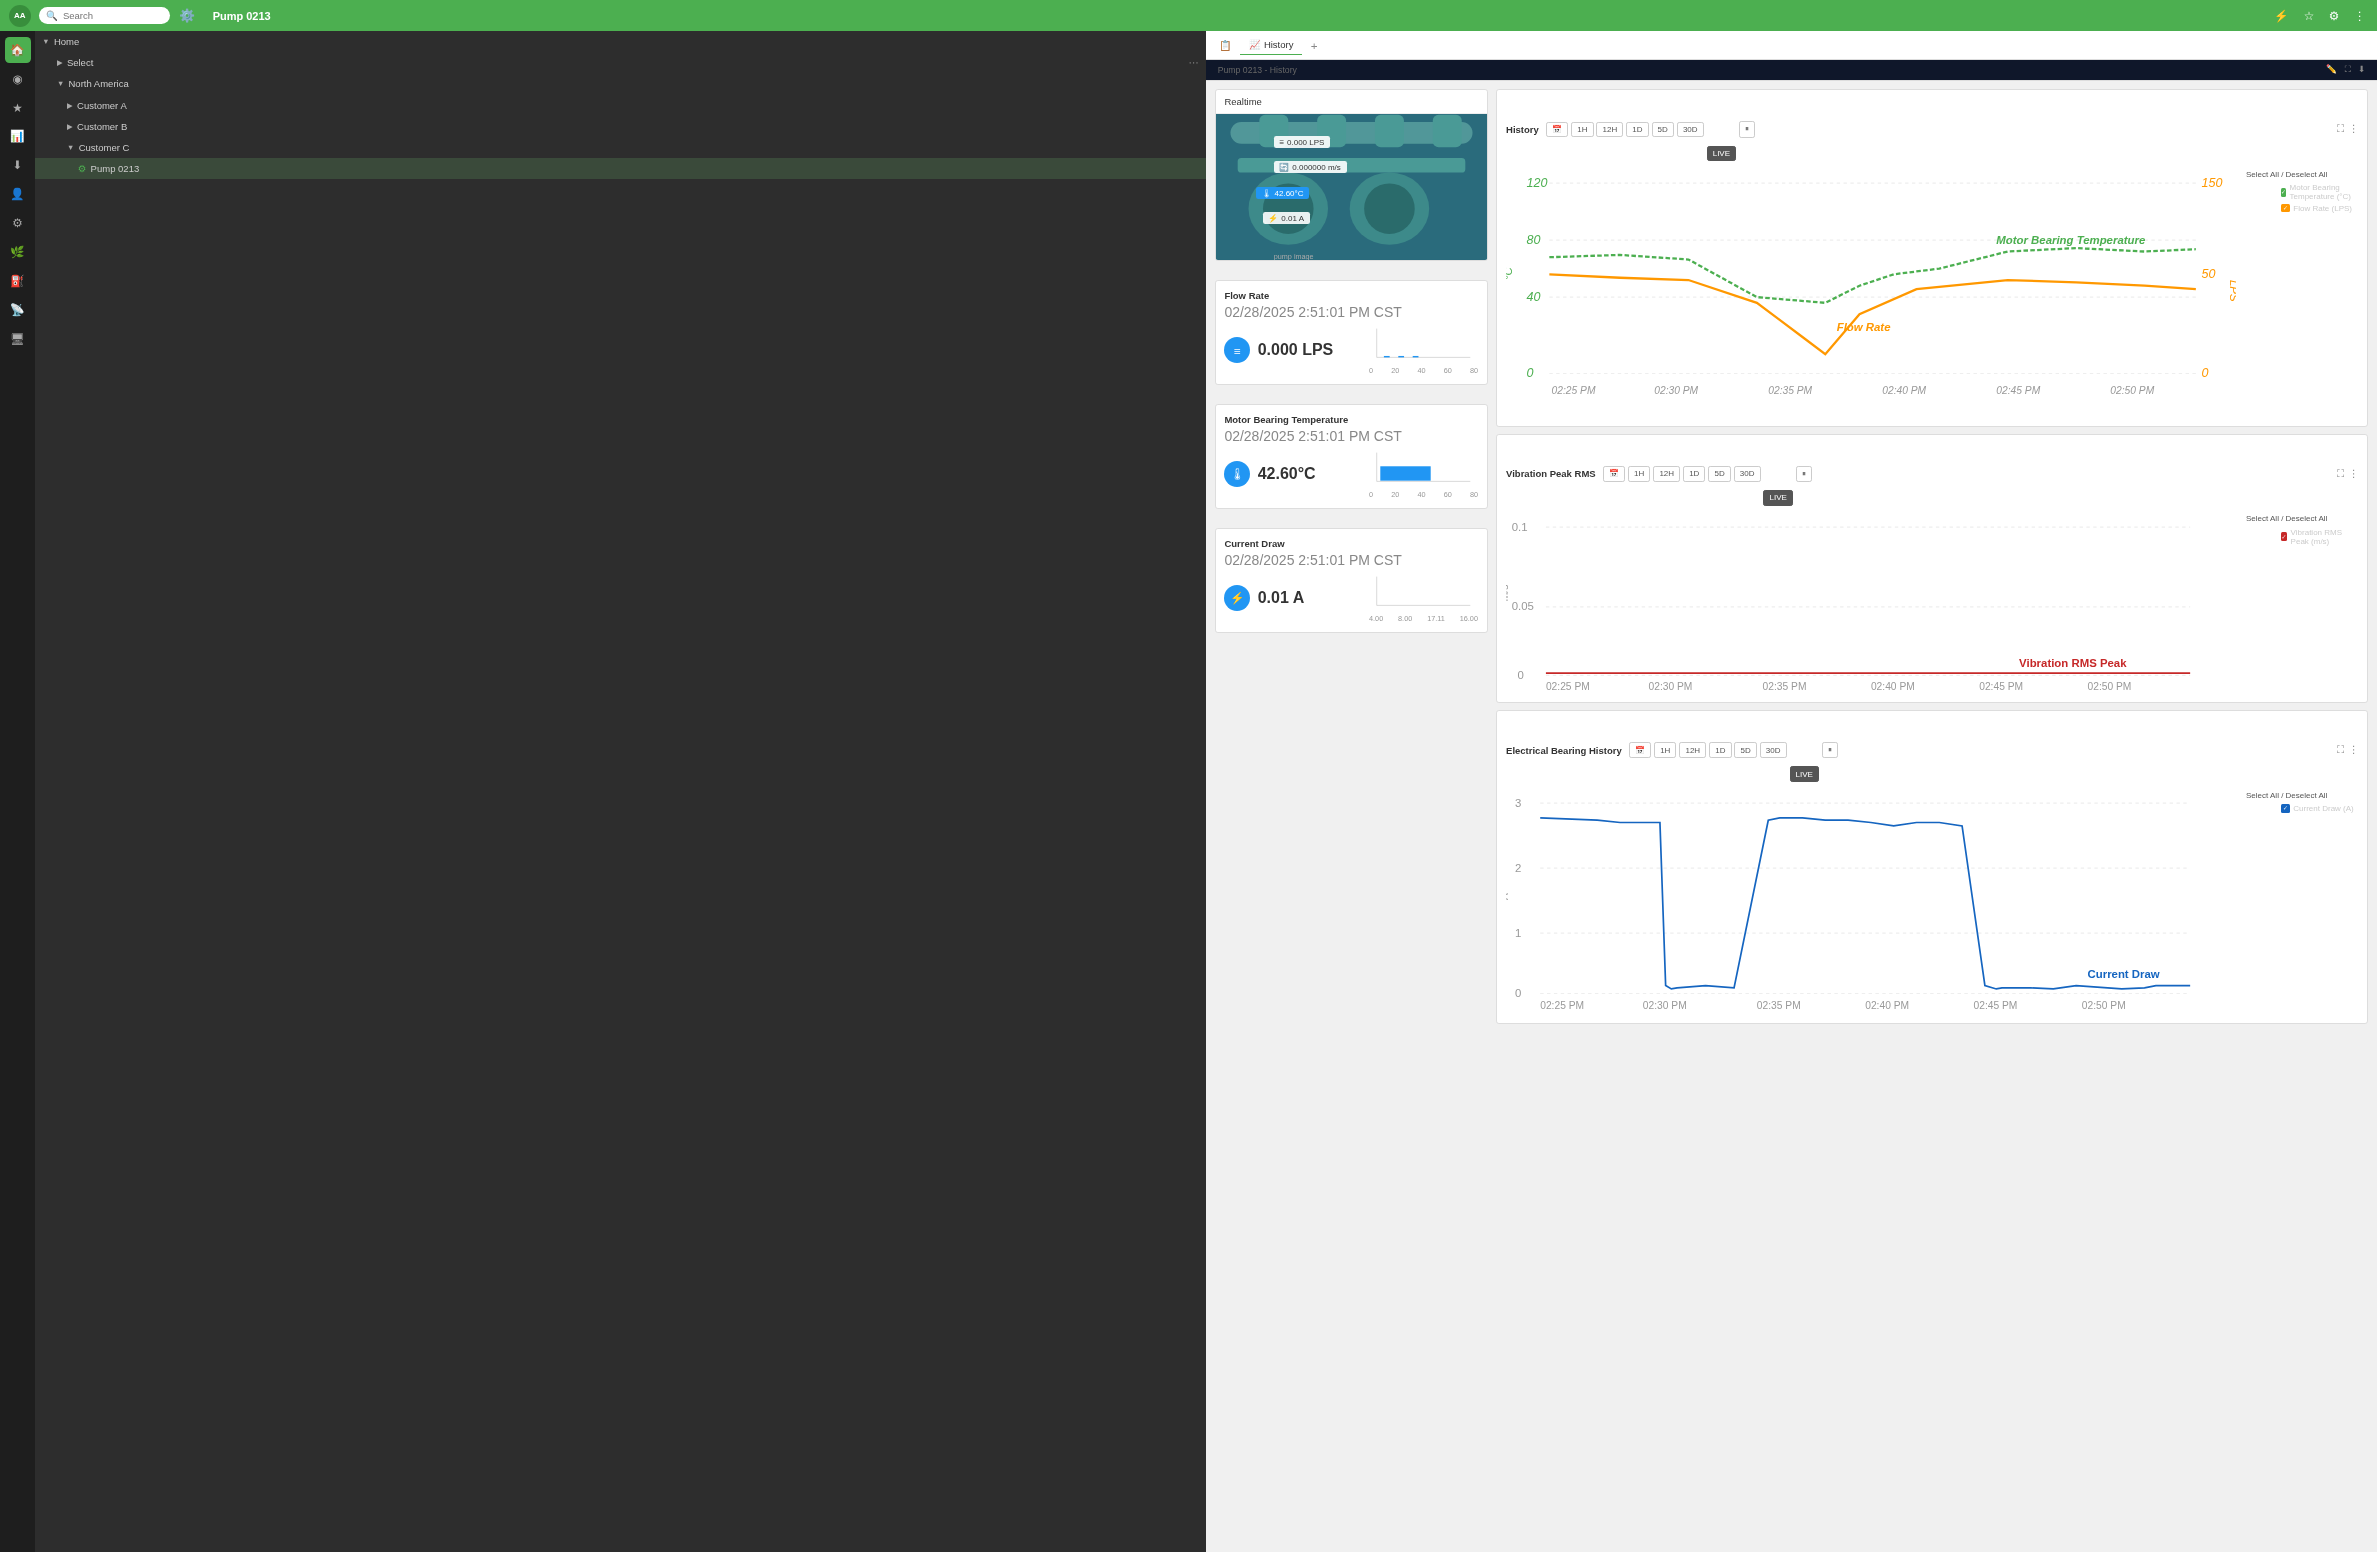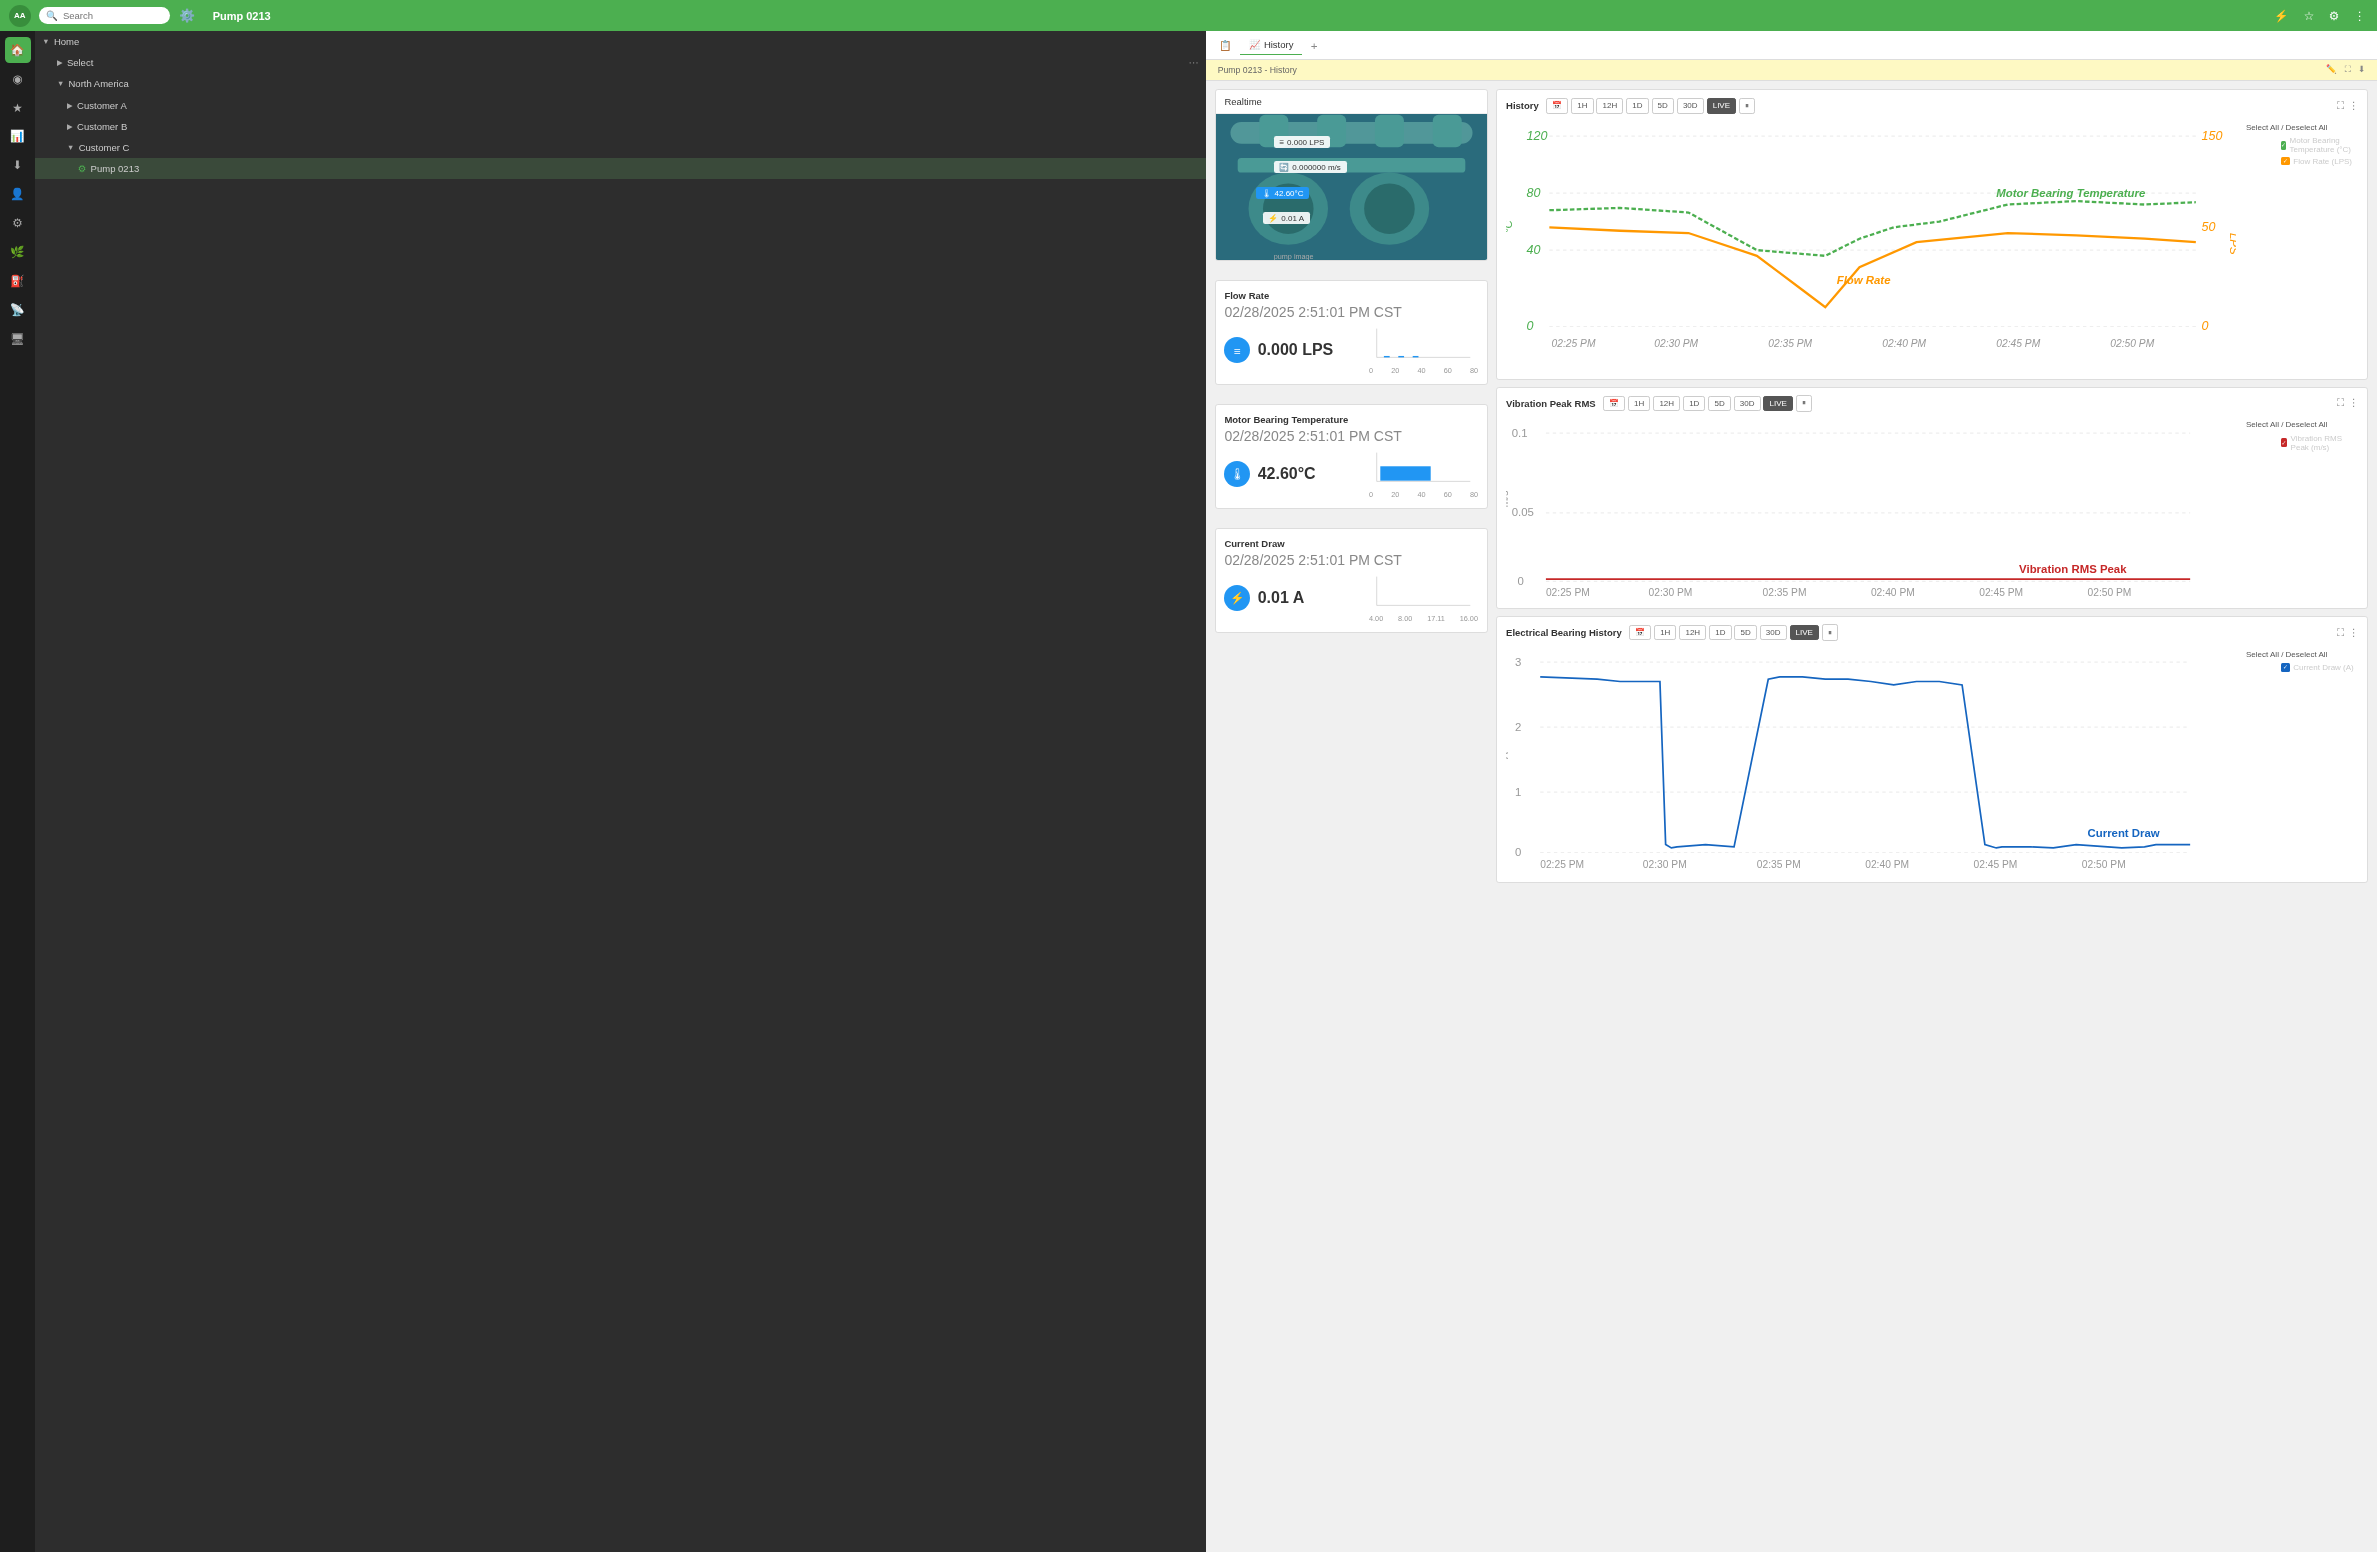--- a/index.html
+++ b/index.html
@@ -33,21 +33,21 @@
     
     #content { flex: 1; display: flex; flex-direction: column; background: #f0f0f0; overflow: hidden; }
 
     
     #tabs { background: white; display: flex; align-items: center; border-bottom: 0.7px solid #ddd; height: 29px; padding: 0 7.3px; gap: 2.9px; flex-shrink: 0; }
     .tab-btn { display: flex; align-items: center; gap: 2.9px; padding: 4.4px 8.7px; cursor: pointer; color: #555; font-size: 9.5px; border-bottom: 1.5px solid transparent; }
     .tab-btn.active { border-bottom: 1.5px solid #4caf50; color: #333; font-weight: 500; }
     .tab-add { color: #888; font-size: 11.7px; cursor: pointer; padding: 2.9px 5.8px; }
 
     
-    #breadcrumb { background: #fef9c3; padding: 4.4px 11.7px; color: #666; font-size: 8.7px; border-bottom: 0.7px solid #ddd; display: flex; align-items: center; justify-content: space-between; flex-shrink: 0; }
+    #breadcrumb { background: #0f172a; padding: 4.4px 11.7px; color: #666; font-size: 8.7px; border-bottom: 0.7px solid #ddd; display: flex; align-items: center; justify-content: space-between; flex-shrink: 0; }
     #breadcrumb .bread-icons { display: flex; gap: 7.3px; color: #888; }
 
     
     #content-scroll { flex: 1; overflow-y: auto; display: flex; gap: 8.7px; padding: 8.7px; }
 
     
     #left-panel { width: 273px; flex-shrink: 0; display: flex; flex-direction: column; gap: 19px; }
 
     
     .card { background: white; border-radius: 2.9px; border: 0.7px solid #ddd; overflow: hidden; }
@@ -74,21 +74,21 @@
 
     
     #right-panel { flex: 1; display: flex; flex-direction: column; gap: 7.3px; }
 
     
     .chart-card { background: white; border-radius: 2.9px; border: 0.7px solid #ddd; padding: 7.3px 8.7px; }
     .chart-header { display: flex; align-items: center; gap: 4.4px; margin-bottom: 4.4px; }
     .chart-title { font-size: 9.5px; font-weight: 600; color: #333; }
     .chart-controls { display: flex; align-items: center; gap: 2.9px; margin-left: 2.9px; }
     .time-btn { padding: 2.2px 5.1px; font-size: 8px; border: 0.7px solid #ccc; background: white; cursor: pointer; border-radius: 2.2px; color: #555; }
-    .time-btn.active { background: #555; color: white; border-color: #555; }
+    .time-btn.active { background: #555; color: white; border-color: #555; margin-top: 48px; }
     .chart-icons { margin-left: auto; display: flex; gap: 4.4px; color: #888; font-size: 10.2px; }
     .legend-item { display: flex; align-items: center; gap: 3.6px; margin-bottom: 2.2px; padding-left: 35px; }
     .legend-check { width: 8.7px; height: 8.7px; border-radius: 1.5px; display: flex; align-items: center; justify-content: center; font-size: 5.8px; color: white; }
   </style>
 </head>
 <body>
 
 <div id="topbar">
   <div class="logo">AA</div>
   <div class="search-box">

